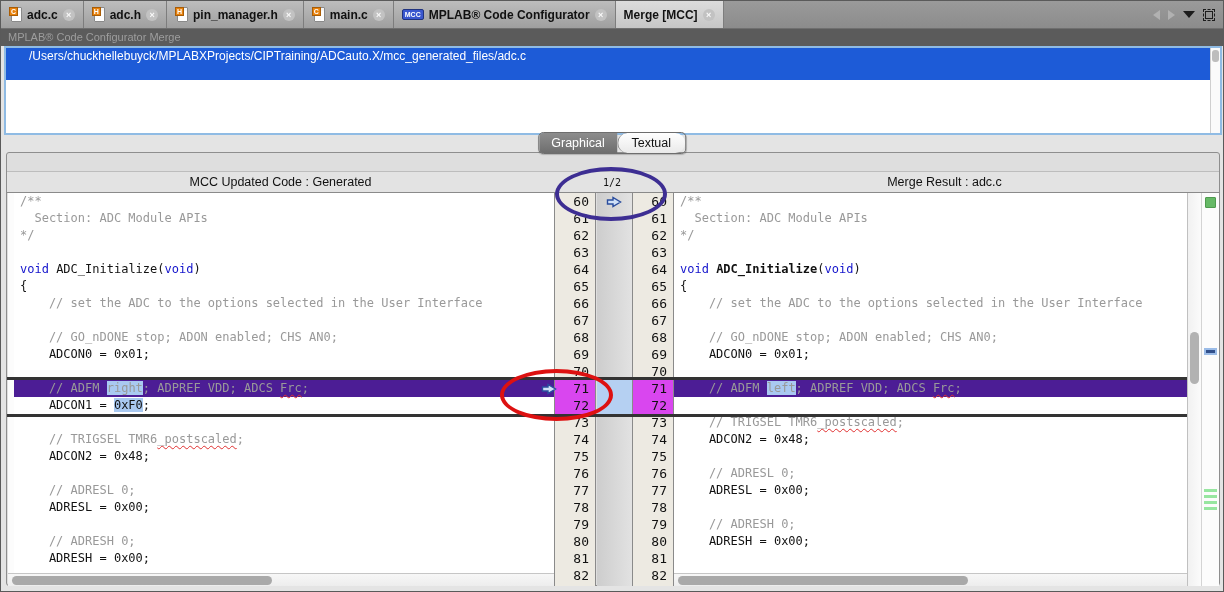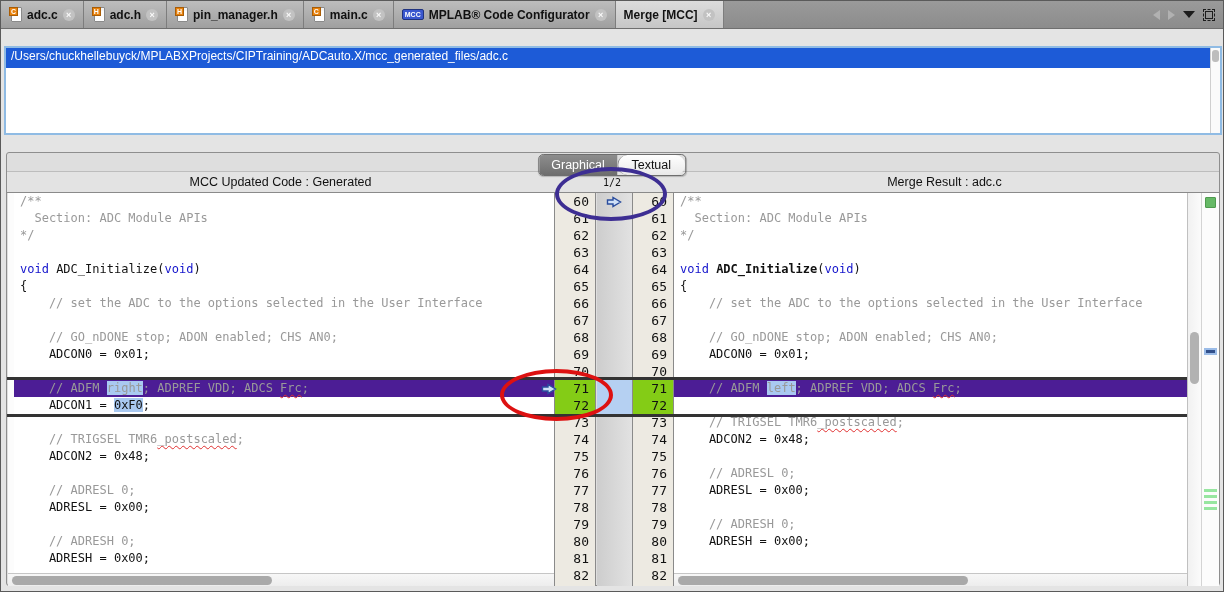--- a/index.html
+++ b/index.html
@@ -60,31 +60,31 @@
   #file-panel {
     position:absolute; left:3px; top:45px; width:1218px; height:89px;
     background:#fff; border:2px solid #8fbbe4;
   }
   #file-header {
     height:16px; background:linear-gradient(#fdfdfd,#ececec);
     border-bottom:1px solid #9a9a9a; font-size:11px; font-weight:700;
     color:#111; line-height:15px; padding-left:6px;
   }
   #file-row {
-    height:20px; background:#1d5bd7; color:#fff; font-size:12px;
-    line-height:16px; padding-left:5px; white-space:nowrap; overflow:hidden;
+    height:32px; background:#1d5bd7; color:#fff; font-size:12px;
+    line-height:16px; padding-left:23px; white-space:nowrap; overflow:hidden;
   }
   #file-vscroll {
     position:absolute; right:0; top:0; width:10px; height:85px;
     border-left:1px solid #cfcfcf; background:#fafafa;
   }
   #file-vscroll .thumb { position:absolute; left:1px; top:2px; width:7px; height:12px; background:#bdbdbd; border-radius:3px; }
   
   #view-toggle {
-    position:absolute; left:50%; top:153px; transform:translateX(-50%);
+    position:absolute; left:50%; top:131px; transform:translateX(-50%);
     display:flex; z-index:30; height:22px;
     border:1px solid #6e6e6e; border-radius:5px; overflow:hidden;
     box-shadow:0 1px 1px rgba(0,0,0,0.2);
   }
   #view-toggle .seg {
     min-width:68px; padding:0 12px; font-size:12.5px; line-height:21px;
     text-align:center; cursor:default;
   }
   #view-toggle .seg.sel { background:linear-gradient(#8d8d8d,#6e6e6e); color:#fff; }
   #view-toggle .seg.unsel { background:linear-gradient(#ffffff,#e9e9e9); color:#111; border-left:1px solid #8a8a8a;border-radius:10px; }
@@ -119,21 +119,21 @@
   .hl { background:#a9c9f1; }
   .er { text-decoration:underline; text-decoration-style:wavy; text-decoration-color:#e03030; text-decoration-thickness:1px; text-underline-offset:2px; }
   .num-col {
     position:absolute; top:0; height:100%; width:42px;
     background:#edeae2; border-left:1px solid #8a8a8a; border-right:1px solid #8a8a8a;
     font-family:"DejaVu Sans Mono",monospace; font-size:13px; color:#111;
   }
   #nums-left  { left:547px; }
   #nums-right { left:625px; }
   .ln { height:17px; line-height:17px; text-align:right; padding-right:6px; }
-  .ln.sel { background:#84cc16; }
+  .ln.sel { background:#d946ef; }
   #gap-col {
     position:absolute; left:590px; top:0; width:35px; height:100%;
     background:linear-gradient(to right,#cdcdcd,#e2e2e2);
   }
   #gap-fill { position:absolute; left:0; top:187px; width:100%; height:34px; background:#b5d0f2; }
   .merge-arrow { position:absolute; z-index:6; }
   #arrow-top  { left:9px; top:3px; }
   #arrow-current { left:-14px; top:190px; z-index:8; }
   .band-line { position:absolute; left:0; width:1180px; height:3px; background:#333333; z-index:5; }
   #band-top { top:184px; }
@@ -218,20 +218,21 @@
         </div>
       </div>
     <div id="tab-controls">
       <div class="tri-left"></div>
       <div class="tri-right"></div>
       <div class="tri-down"></div>
       <div class="max-icon"></div>
     </div>
   </div>
 
+  <div id="mergebar">MPLAB® Code Configurator Merge</div>
 
   <div id="file-panel">
     <div id="file-row">/Users/chuckhellebuyck/MPLABXProjects/CIPTraining/ADCauto.X/mcc_generated_files/adc.c</div>
     <div id="file-vscroll">
         <div class="thumb"></div>
       </div>
   </div>
 
   <div id="view-toggle">
     <div class="seg sel">Graphical</div>

